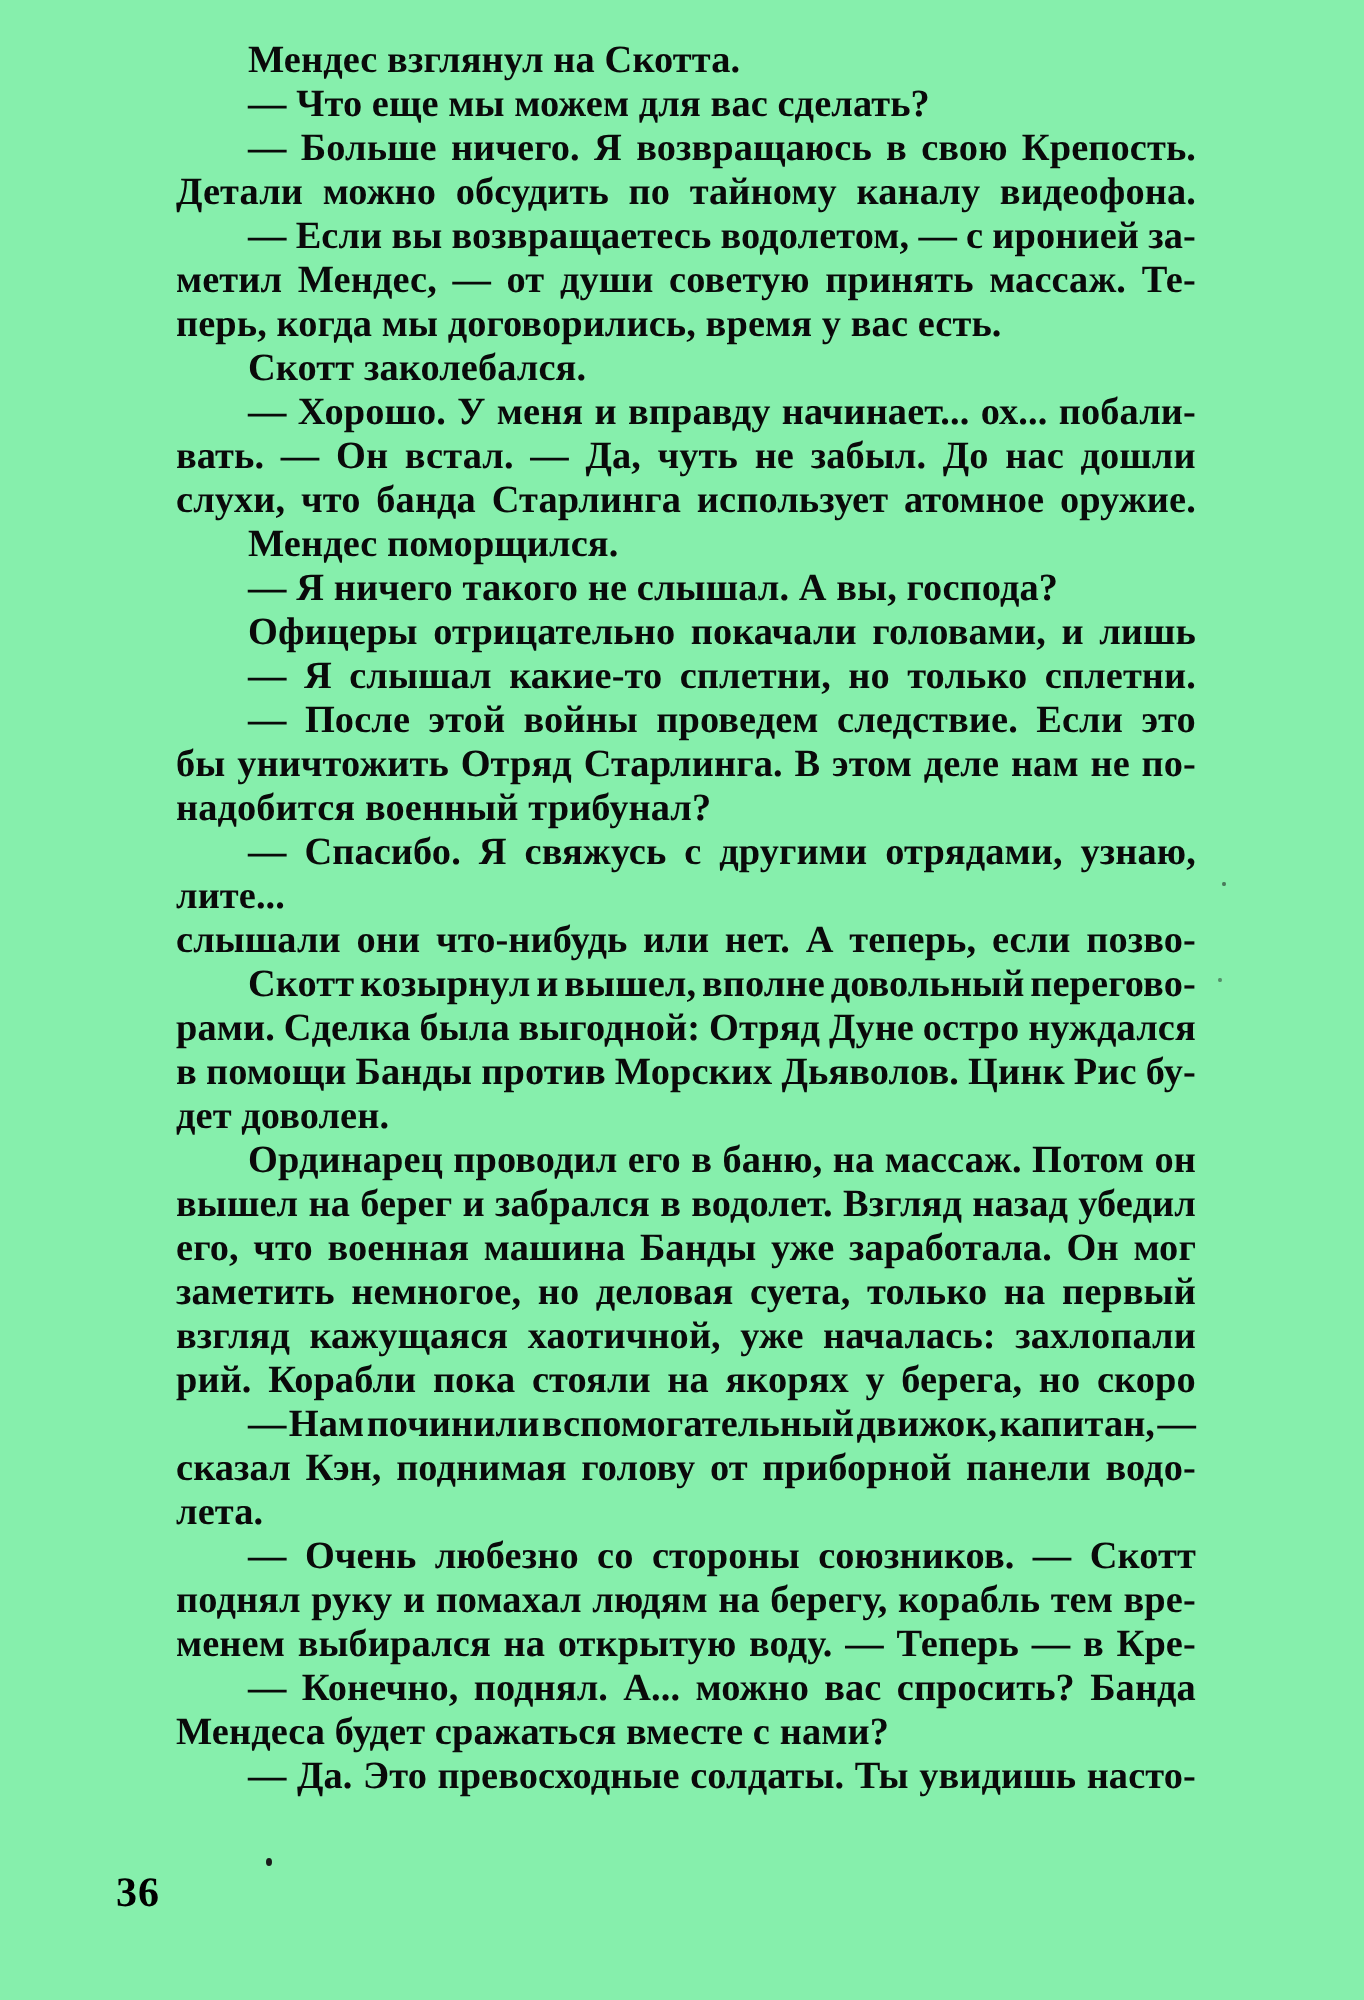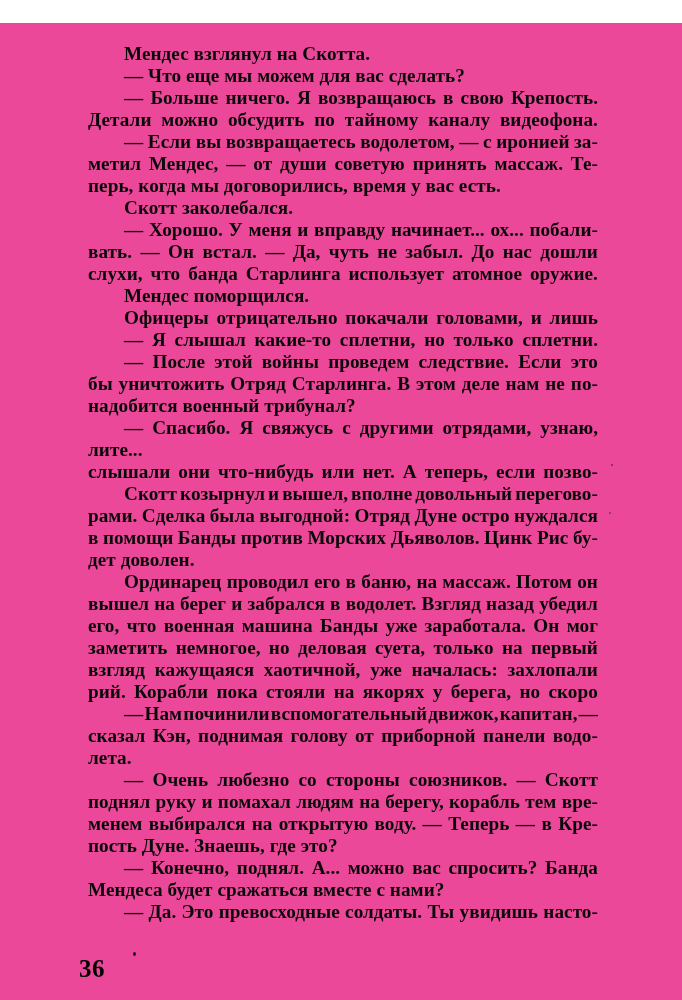--- a/index.html
+++ b/index.html
@@ -15,22 +15,21 @@
     overflow: hidden;
     font-family: "Liberation Serif", "DejaVu Serif", serif;
     color: #000000;
     -webkit-font-smoothing: none;
   }
 
   
   .page {
     position: absolute;
     inset: 0;
-    background: #ec4899;
-    margin-top: 23px;
+    background: #86efac;
   }
 
   
   .text-block {
     position: absolute;
     left: 88px;
     top: 20px;
     width: 510px;
   }
 
@@ -60,23 +59,23 @@
   .line.indent {
     padding-left: 36px;
   }
   .line.just.indent {
     padding-left: 36px;
   }
 
   
   .folio {
     position: absolute;
-    left: 79px;
+    left: 58px;
     top: 935px;
-    font-size: 25px;
+    font-size: 21px;
     font-weight: 700;
     line-height: 22px;
     color: #000000;
     letter-spacing: 0.5px;
   }
 
   
   .speck {
     position: absolute;
     background: #1a1a1a;
@@ -166,20 +165,21 @@
       <div class="line just">
         <span>слухи,</span>
         <span>что</span>
         <span>банда</span>
         <span>Старлинга</span>
         <span>использует</span>
         <span>атомное</span>
         <span>оружие.</span>
       </div>
       <div class="line indent">Мендес поморщился.</div>
+      <div class="line indent">— Я ничего такого не слышал. А вы, господа?</div>
       <div class="line just indent">
         <span>Офицеры</span>
         <span>отрицательно</span>
         <span>покачали</span>
         <span>головами,</span>
         <span>и</span>
         <span>лишь</span>
       </div>
       <div class="line just indent">
         <span>—</span>
@@ -378,21 +378,20 @@
         <span>выбирался</span>
         <span>на</span>
         <span>открытую</span>
         <span>воду.</span>
         <span>—</span>
         <span>Теперь</span>
         <span>—</span>
         <span>в</span>
         <span>Кре-</span>
       </div>
-      <div class="line">пость Дуне. Знаешь, где это?</div>
       <div class="line just indent">
         <span>—</span>
         <span>Конечно,</span>
         <span>поднял.</span>
         <span>А...</span>
         <span>можно</span>
         <span>вас</span>
         <span>спросить?</span>
         <span>Банда</span>
       </div>

